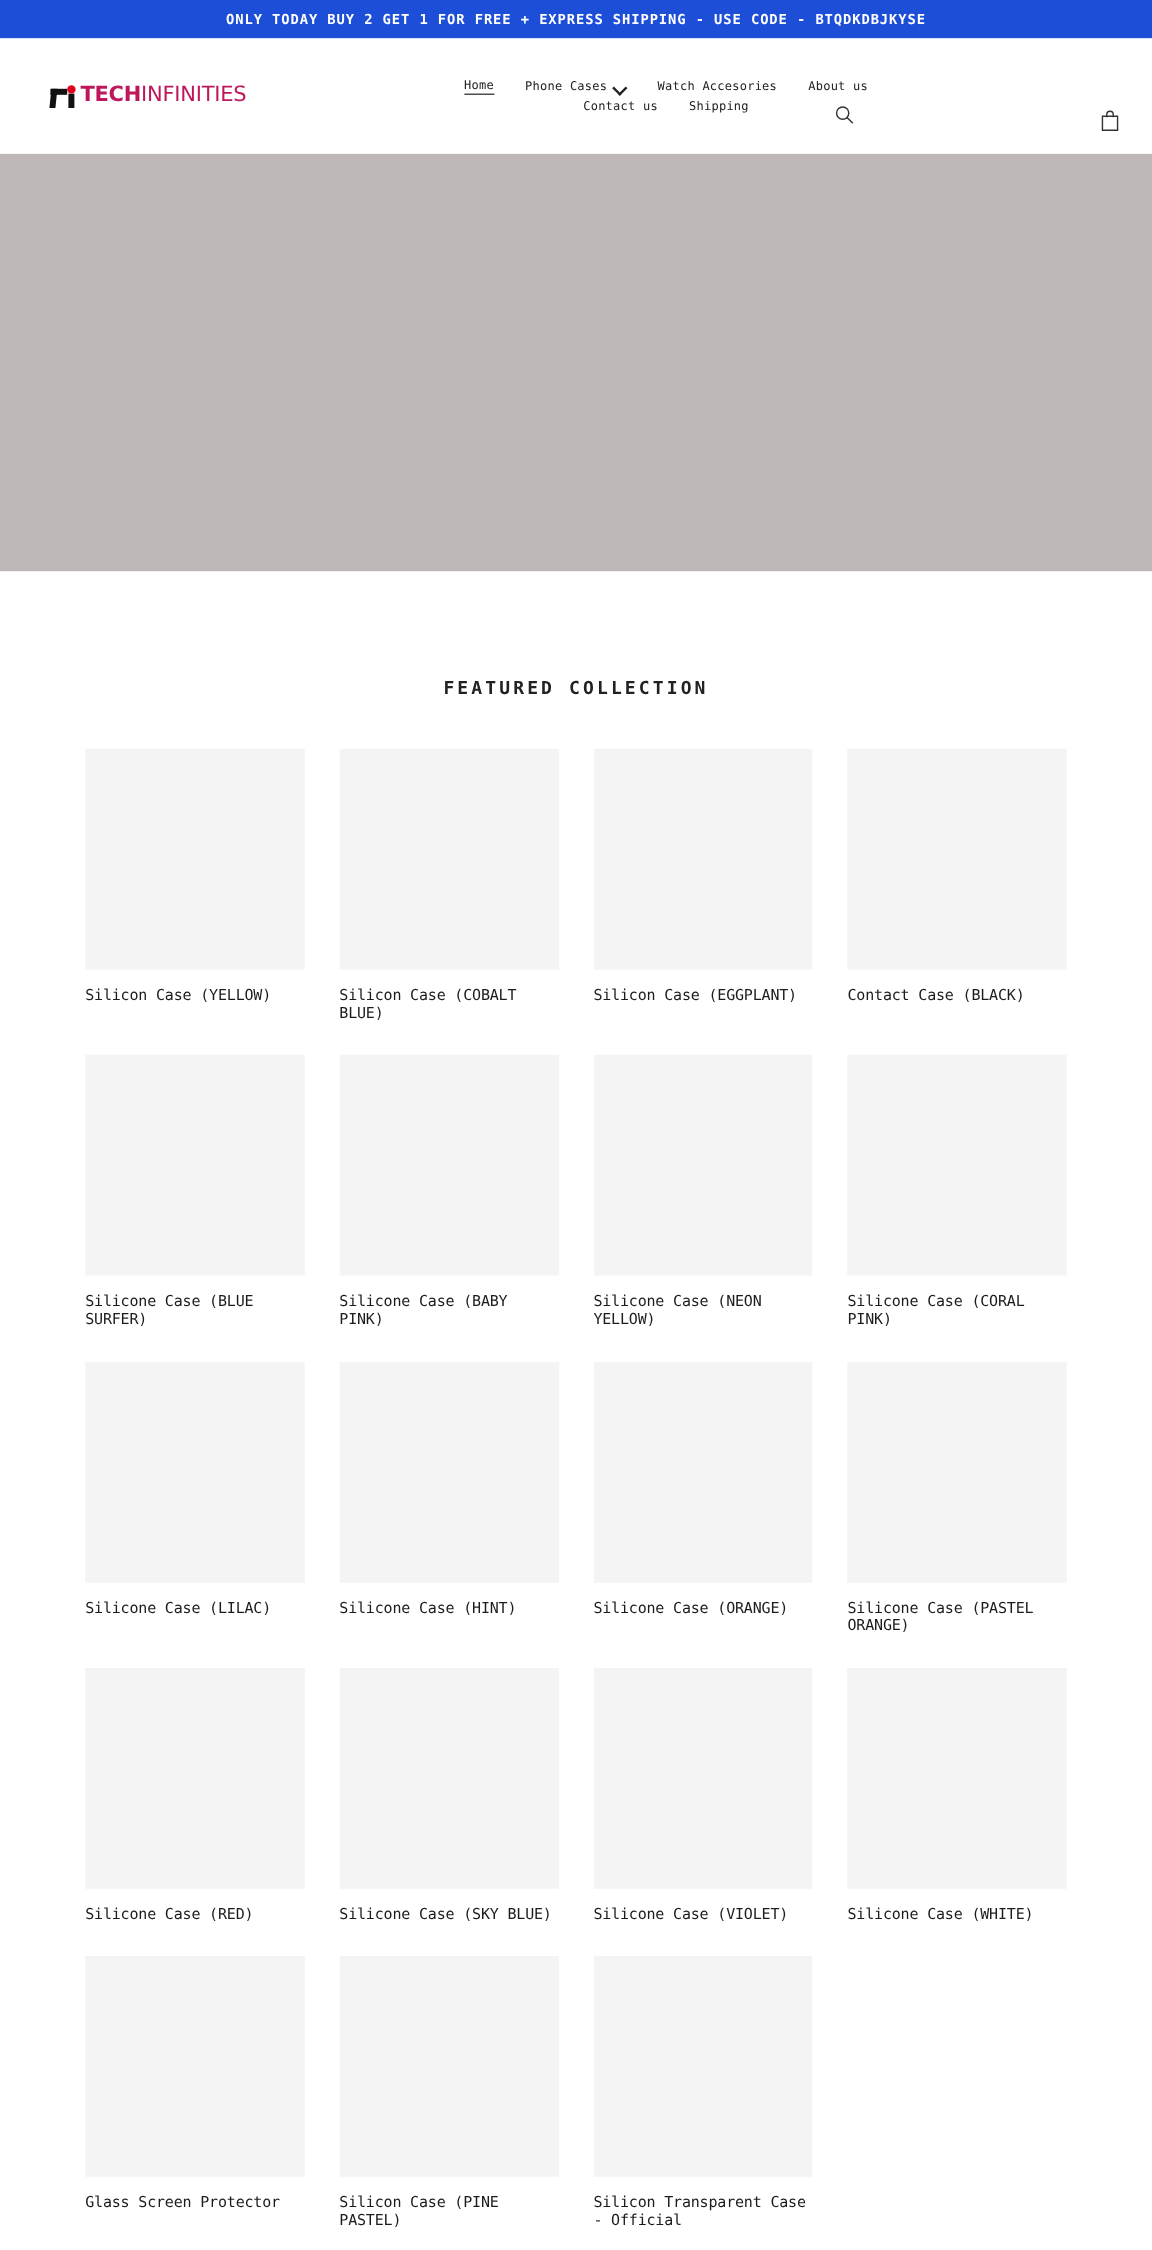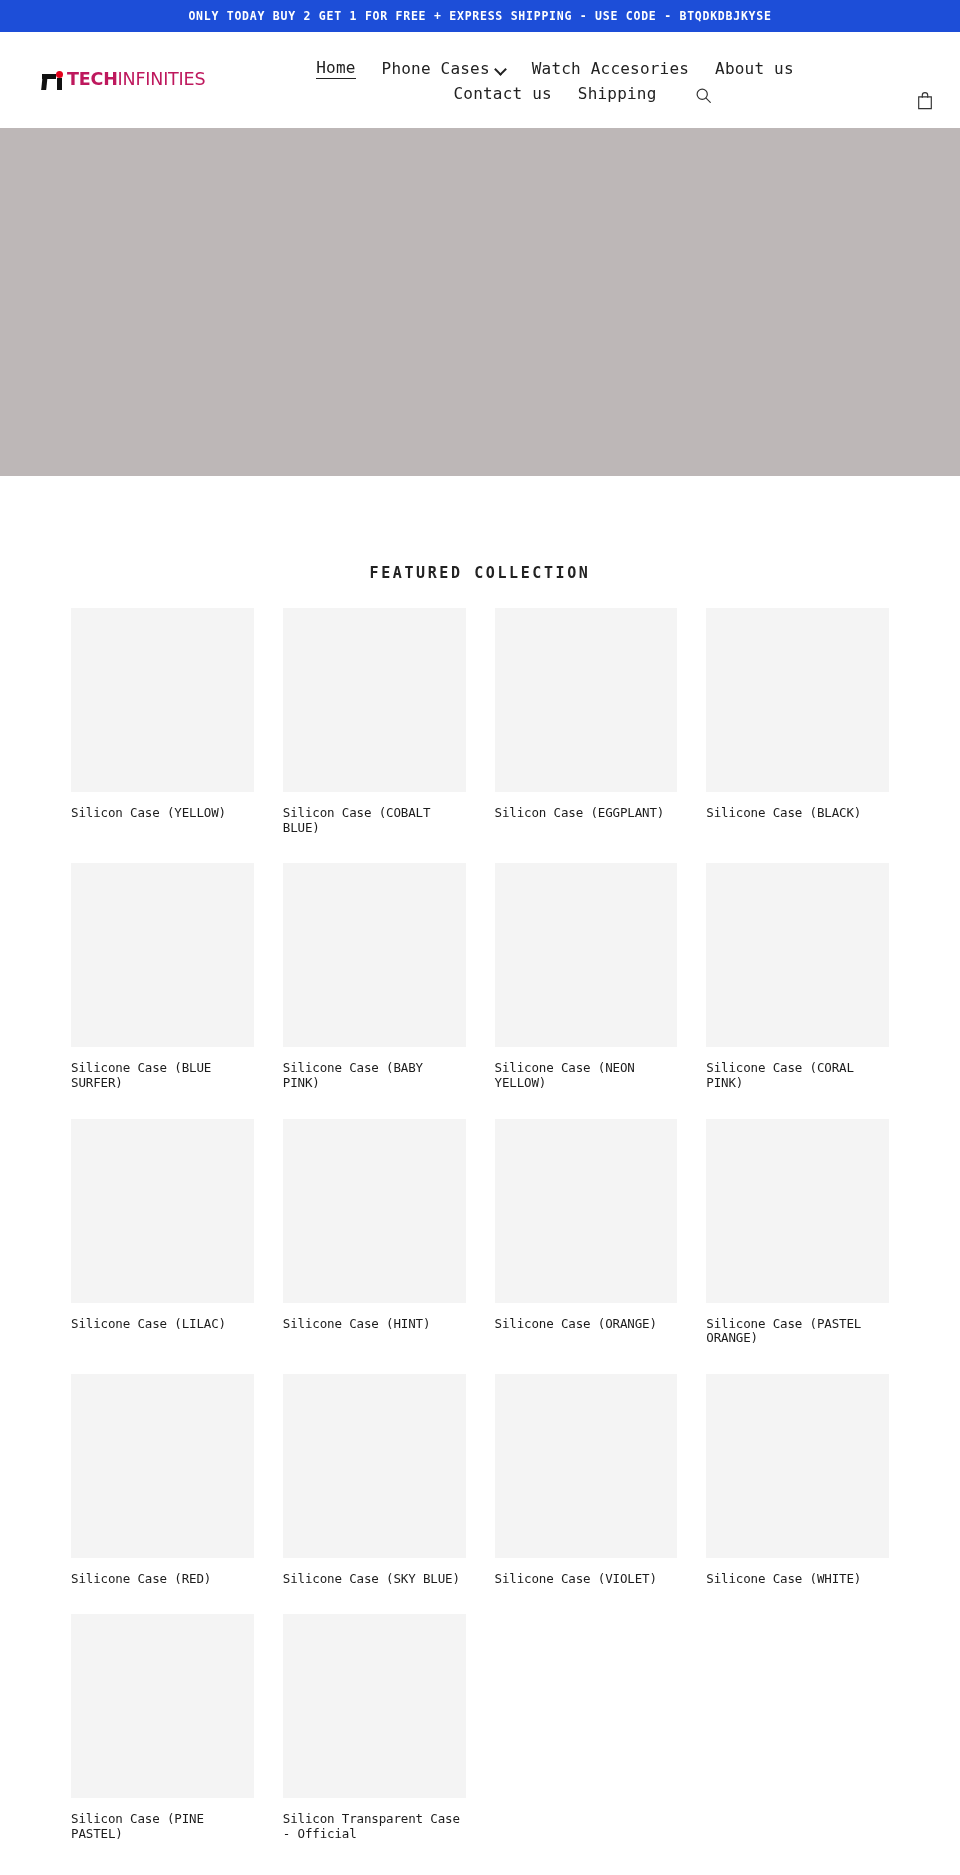--- a/index.html
+++ b/index.html
@@ -100,21 +100,21 @@
     padding-right: 120px;
   }
   .nav-row {
     display: flex;
     align-items: center;
     justify-content: center;
     gap: 26px;
     white-space: nowrap;
   }
   .nav-link {
-    font-size: 16px;
+    font-size: 10px;
     color: #222;
     text-decoration: none;
     letter-spacing: 0.2px;
     cursor: pointer;
     display: inline-flex;
     align-items: center;
     gap: 5px;
     background: none;
     border: none;
     font-family: inherit;
@@ -177,21 +177,21 @@
   
   .featured-section {
     padding: 0 71px;
   }
   .section-title {
     text-align: center;
     font-size: 15px;
     font-weight: 700;
     letter-spacing: 2.6px;
     color: #222;
-    margin: 88px 0 26px;
+    margin: 88px 0 42px;
   }
 
   .product-grid {
     display: grid;
     grid-template-columns: repeat(4, 1fr);
     column-gap: 29px;
     row-gap: 28px;
     padding-bottom: 30px;
   }
   .product-card {
@@ -290,21 +290,21 @@
       <a class="product-card" href="#">
         <div class="product-image"></div>
         <div class="product-title">Silicon Case (COBALT BLUE)</div>
       </a>
       <a class="product-card" href="#">
         <div class="product-image"></div>
         <div class="product-title">Silicon Case (EGGPLANT)</div>
       </a>
       <a class="product-card" href="#">
         <div class="product-image"></div>
-        <div class="product-title">Silicone Case (BLACK)</div>
+        <div class="product-title">Contact Case (BLACK)</div>
       </a>
       <a class="product-card" href="#">
         <div class="product-image"></div>
         <div class="product-title">Silicone Case (BLUE SURFER)</div>
       </a>
       <a class="product-card" href="#">
         <div class="product-image"></div>
         <div class="product-title">Silicone Case (BABY PINK)</div>
       </a>
       <a class="product-card" href="#">
@@ -339,20 +339,24 @@
         <div class="product-image"></div>
         <div class="product-title">Silicone Case (SKY BLUE)</div>
       </a>
       <a class="product-card" href="#">
         <div class="product-image"></div>
         <div class="product-title">Silicone Case (VIOLET)</div>
       </a>
       <a class="product-card" href="#">
         <div class="product-image"></div>
         <div class="product-title">Silicone Case (WHITE)</div>
+      </a>
+      <a class="product-card" href="#">
+        <div class="product-image"></div>
+        <div class="product-title">Glass Screen Protector</div>
       </a>
       <a class="product-card" href="#">
         <div class="product-image"></div>
         <div class="product-title">Silicon Case (PINE PASTEL)</div>
       </a>
       <a class="product-card" href="#">
         <div class="product-image"></div>
         <div class="product-title">Silicon Transparent Case - Official</div>
       </a>
     </div>

